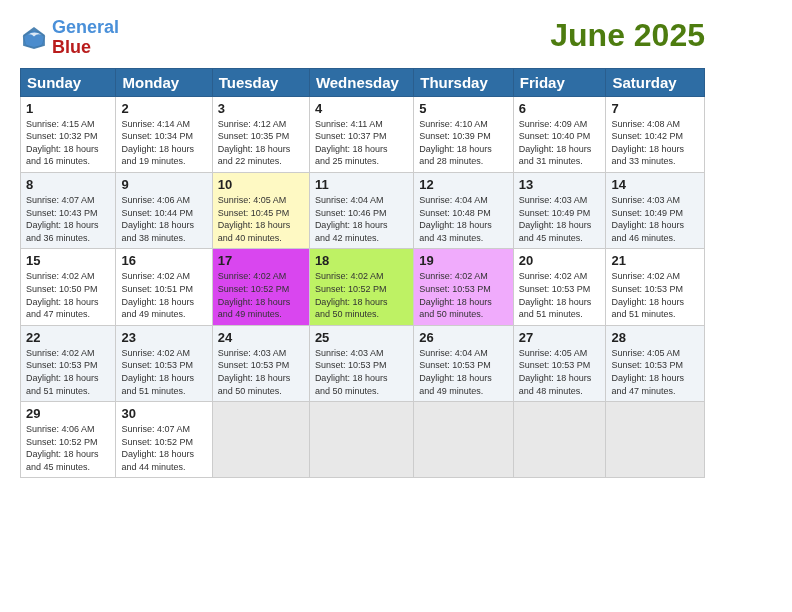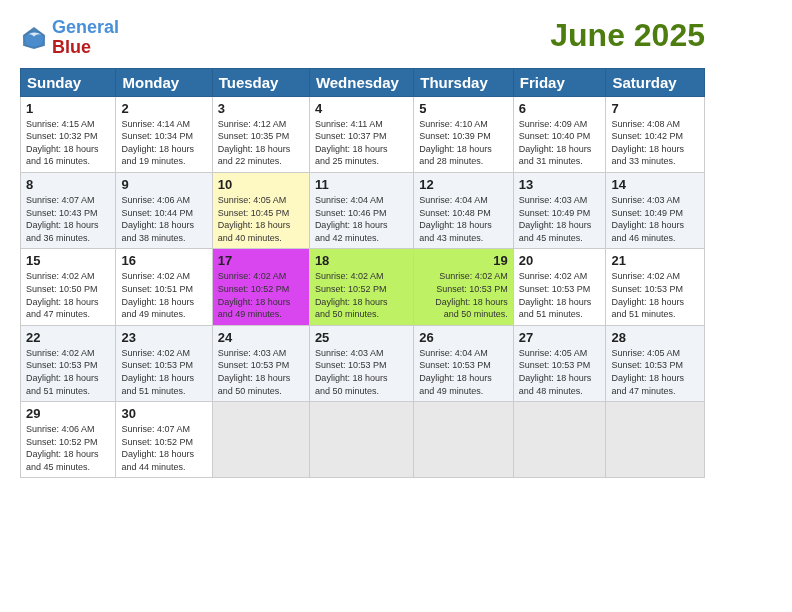--- a/index.html
+++ b/index.html
@@ -154,21 +154,21 @@
           <td style="background: rgb(240, 244, 248);"><span class="day-num">11</span><span class="day-info">Sunrise: 4:04 AM<br>Sunset: 10:46 PM<br>Daylight: 18 hours<br>and 42 minutes.</span></td>
           <td style="background: rgb(240, 244, 248);"><span class="day-num">12</span><span class="day-info">Sunrise: 4:04 AM<br>Sunset: 10:48 PM<br>Daylight: 18 hours<br>and 43 minutes.</span></td>
           <td style="background: rgb(240, 244, 248);"><span class="day-num">13</span><span class="day-info">Sunrise: 4:03 AM<br>Sunset: 10:49 PM<br>Daylight: 18 hours<br>and 45 minutes.</span></td>
           <td style="background: rgb(240, 244, 248);"><span class="day-num">14</span><span class="day-info">Sunrise: 4:03 AM<br>Sunset: 10:49 PM<br>Daylight: 18 hours<br>and 46 minutes.</span></td>
         </tr>
         <tr>
           <td style="background: rgb(255, 255, 255);"><span class="day-num">15</span><span class="day-info">Sunrise: 4:02 AM<br>Sunset: 10:50 PM<br>Daylight: 18 hours<br>and 47 minutes.</span></td>
           <td style="background: rgb(255, 255, 255);"><span class="day-num">16</span><span class="day-info">Sunrise: 4:02 AM<br>Sunset: 10:51 PM<br>Daylight: 18 hours<br>and 49 minutes.</span></td>
           <td style="background: #d946ef;"><span class="day-num">17</span><span class="day-info">Sunrise: 4:02 AM<br>Sunset: 10:52 PM<br>Daylight: 18 hours<br>and 49 minutes.</span></td>
           <td style="background: #bef264;"><span class="day-num">18</span><span class="day-info">Sunrise: 4:02 AM<br>Sunset: 10:52 PM<br>Daylight: 18 hours<br>and 50 minutes.</span></td>
-          <td style="background: #bef264; text-align: right;"><span class="day-num">19</span><span class="day-info">Sunrise: 4:02 AM<br>Sunset: 10:53 PM<br>Daylight: 18 hours<br>and 50 minutes.</span></td>
+          <td style="background: #f0abfc;"><span class="day-num">19</span><span class="day-info">Sunrise: 4:02 AM<br>Sunset: 10:53 PM<br>Daylight: 18 hours<br>and 50 minutes.</span></td>
           <td style="background: rgb(255, 255, 255);"><span class="day-num">20</span><span class="day-info">Sunrise: 4:02 AM<br>Sunset: 10:53 PM<br>Daylight: 18 hours<br>and 51 minutes.</span></td>
           <td style="background: rgb(255, 255, 255);"><span class="day-num">21</span><span class="day-info">Sunrise: 4:02 AM<br>Sunset: 10:53 PM<br>Daylight: 18 hours<br>and 51 minutes.</span></td>
         </tr>
         <tr>
           <td style="background: rgb(240, 244, 248);"><span class="day-num">22</span><span class="day-info">Sunrise: 4:02 AM<br>Sunset: 10:53 PM<br>Daylight: 18 hours<br>and 51 minutes.</span></td>
           <td style="background: rgb(240, 244, 248);"><span class="day-num">23</span><span class="day-info">Sunrise: 4:02 AM<br>Sunset: 10:53 PM<br>Daylight: 18 hours<br>and 51 minutes.</span></td>
           <td style="background: rgb(240, 244, 248); margin-top: 14px;"><span class="day-num">24</span><span class="day-info">Sunrise: 4:03 AM<br>Sunset: 10:53 PM<br>Daylight: 18 hours<br>and 50 minutes.</span></td>
           <td style="background: rgb(240, 244, 248);"><span class="day-num">25</span><span class="day-info">Sunrise: 4:03 AM<br>Sunset: 10:53 PM<br>Daylight: 18 hours<br>and 50 minutes.</span></td>
           <td style="background: rgb(240, 244, 248);"><span class="day-num">26</span><span class="day-info">Sunrise: 4:04 AM<br>Sunset: 10:53 PM<br>Daylight: 18 hours<br>and 49 minutes.</span></td>
           <td style="background: rgb(240, 244, 248);"><span class="day-num">27</span><span class="day-info">Sunrise: 4:05 AM<br>Sunset: 10:53 PM<br>Daylight: 18 hours<br>and 48 minutes.</span></td>

